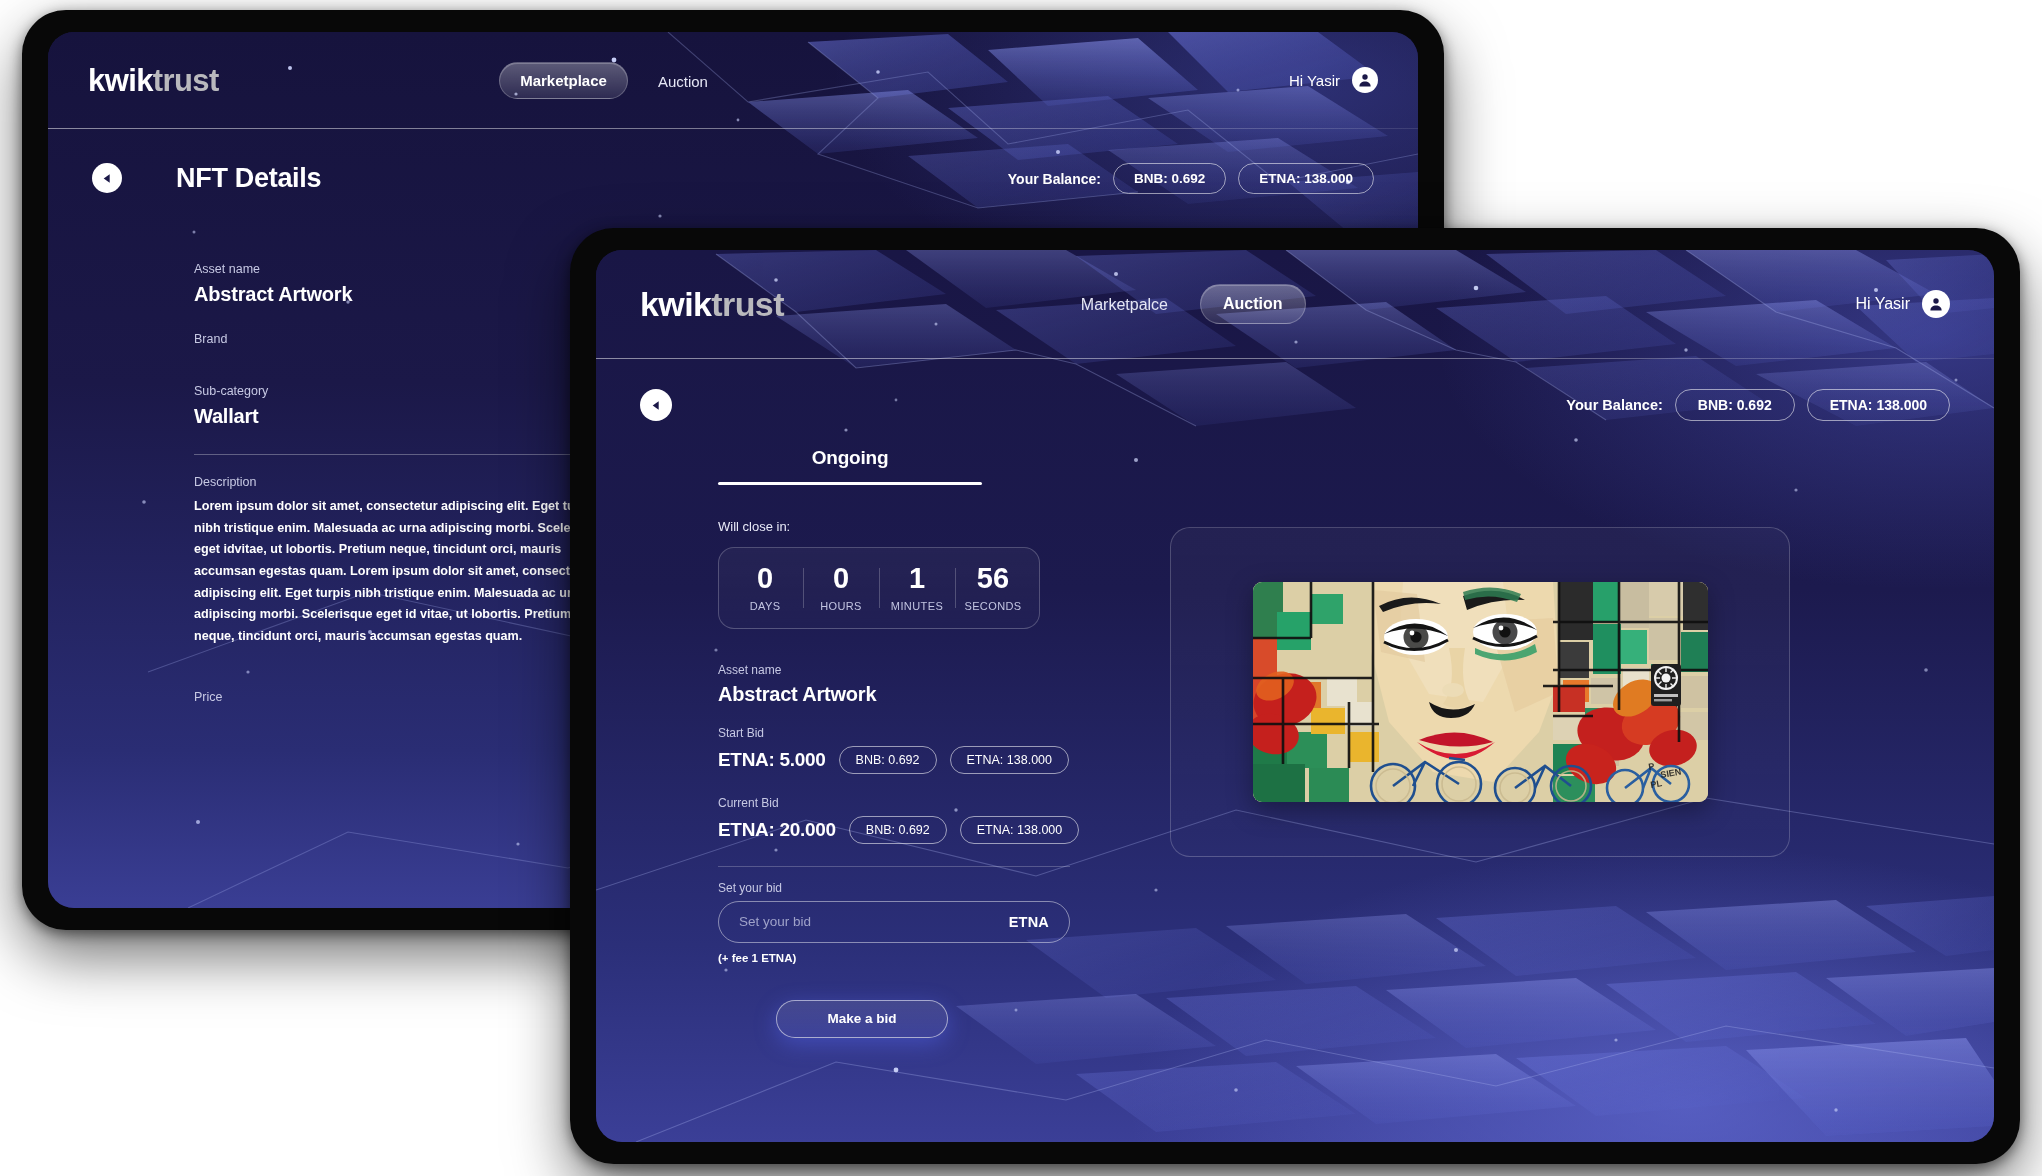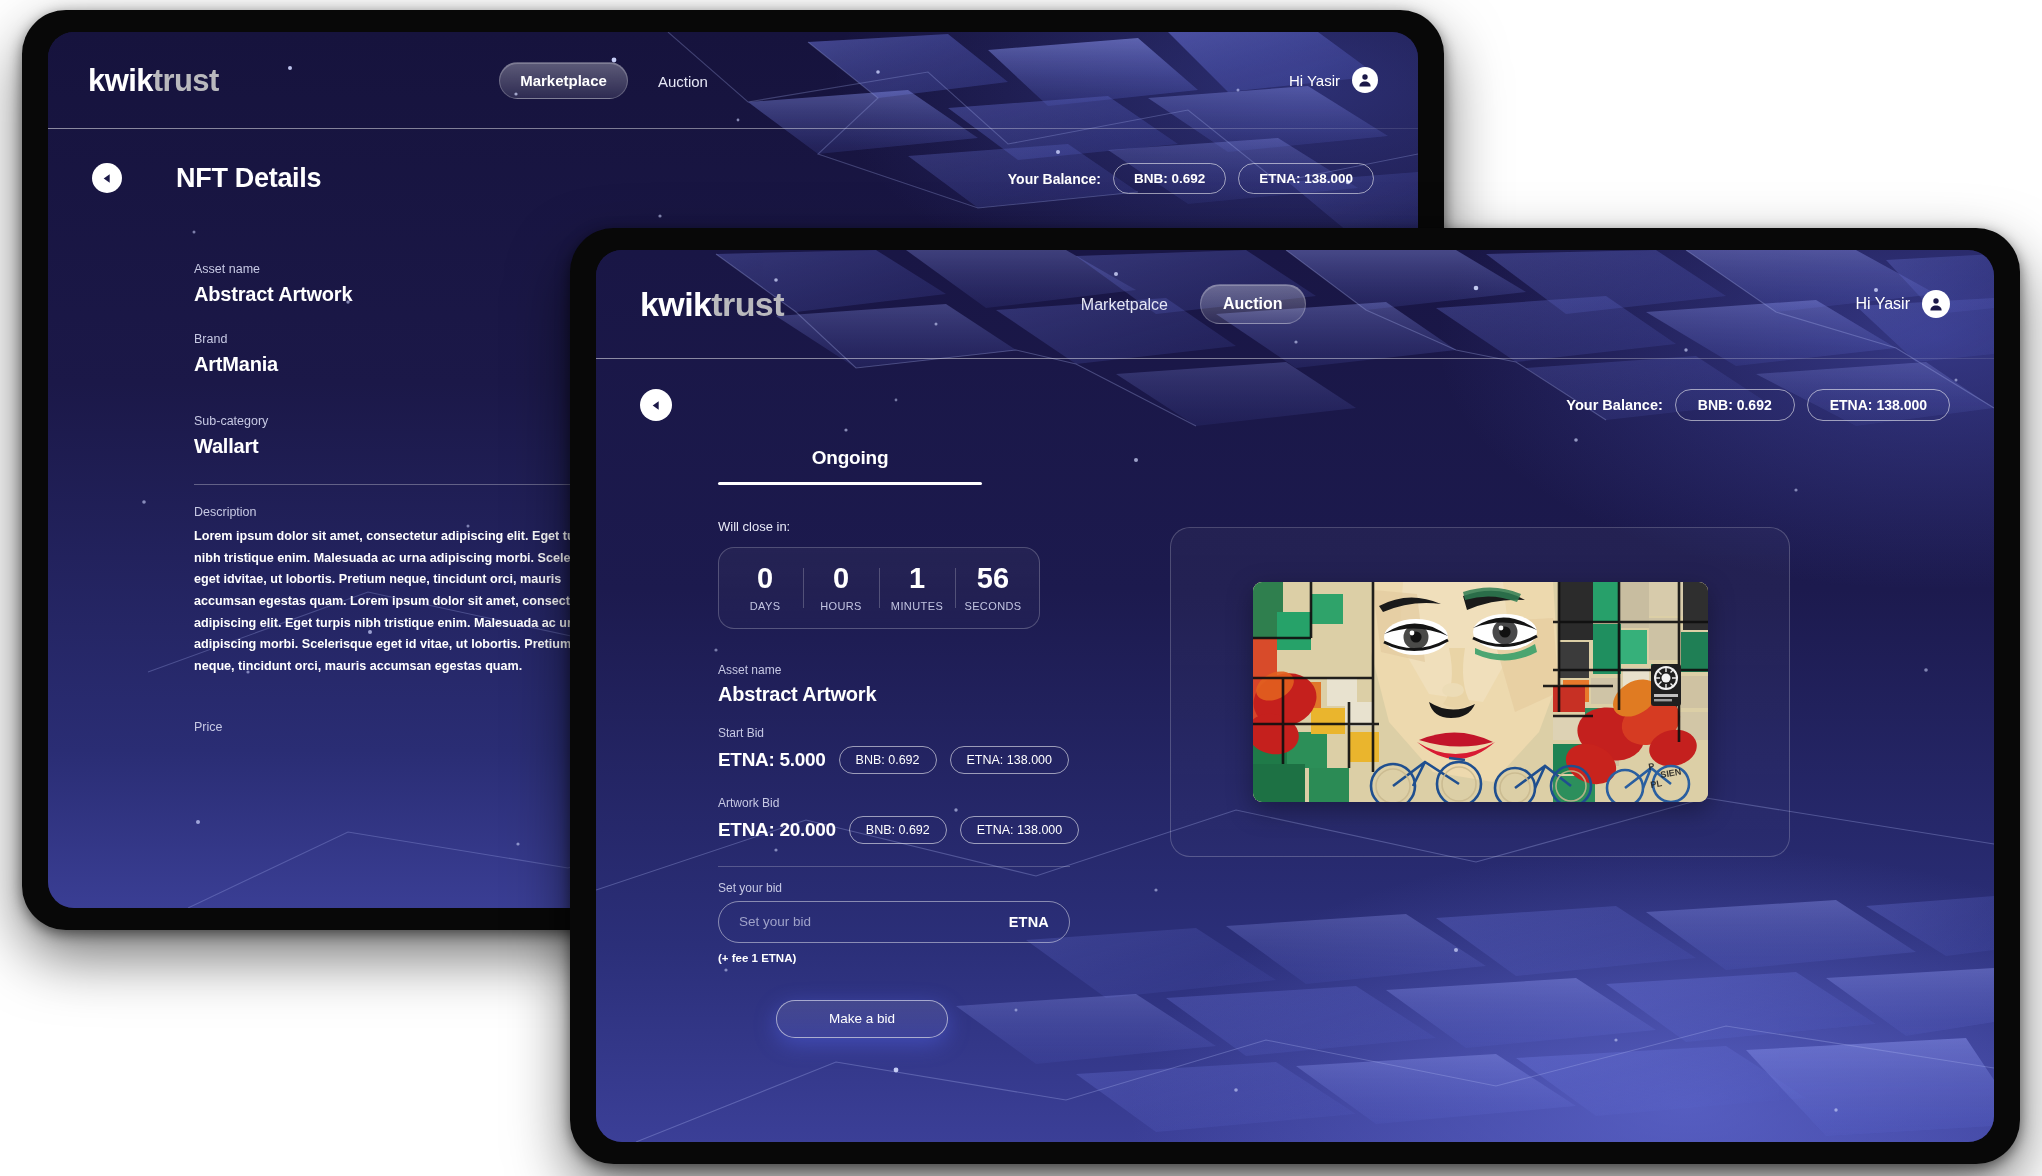--- a/index.html
+++ b/index.html
@@ -228,21 +228,21 @@
   .bid-input::placeholder { color: #9fa2c9; }
   .bid-cur { font-size: 14.5px; font-weight: 800; color: #ffffff; letter-spacing: .2px; }
   .fee-note { font-size: 11.5px; font-weight: 700; color: #ffffff; margin-top: 9px; }
 
   .make-bid {
     margin: 36px 0 0 58px;
     width: 172px; height: 38px;
     border-radius: 20px;
     border: 1px solid rgba(255,255,255,.55);
     background: linear-gradient(180deg, rgba(255,255,255,.10), rgba(120,130,255,.16));
-    color: #ffffff; font-size: 13.5px; font-weight: 400;
+    color: #ffffff; font-size: 13.5px; font-weight: 700;
     font-family: "Liberation Sans", sans-serif;
     cursor: pointer;
     box-shadow: 0 6px 22px rgba(90,110,255,.40);
   }
 
   
   .art-card {
     width: 620px; height: 330px;
     border: 1px solid rgba(255,255,255,.20);
     border-radius: 20px;
@@ -378,21 +378,20 @@
         </div>
       </div>
 
       <div class="details-body">
         <div class="field">
           <div class="field-label">Asset name</div>
           <div class="field-value">Abstract Artwork</div>
         </div>
         <div class="field gap">
           <div class="field-label">Brand</div>
-          <div class="field-value">ArtMania</div>
         </div>
         <div class="field">
           <div class="field-label">Sub-category</div>
           <div class="field-value">Wallart</div>
         </div>
 
         <div class="divider"></div>
 
         <div class="field">
           <div class="field-label">Description</div>
@@ -570,21 +569,21 @@
           <div class="a-field">
             <div class="a-label">Start Bid</div>
             <div class="bid-row">
               <div class="bid-amount">ETNA: 5.000</div>
               <div class="bid-pill">BNB: 0.692</div>
               <div class="bid-pill">ETNA: 138.000</div>
             </div>
           </div>
 
           <div class="a-field" style="margin-top:22px">
-            <div class="a-label">Artwork Bid</div>
+            <div class="a-label">Current Bid</div>
             <div class="bid-row">
               <div class="bid-amount">ETNA: 20.000</div>
               <div class="bid-pill">BNB: 0.692</div>
               <div class="bid-pill">ETNA: 138.000</div>
             </div>
           </div>
 
           <div class="thin-rule"></div>
 
           <div class="a-label">Set your bid</div>

